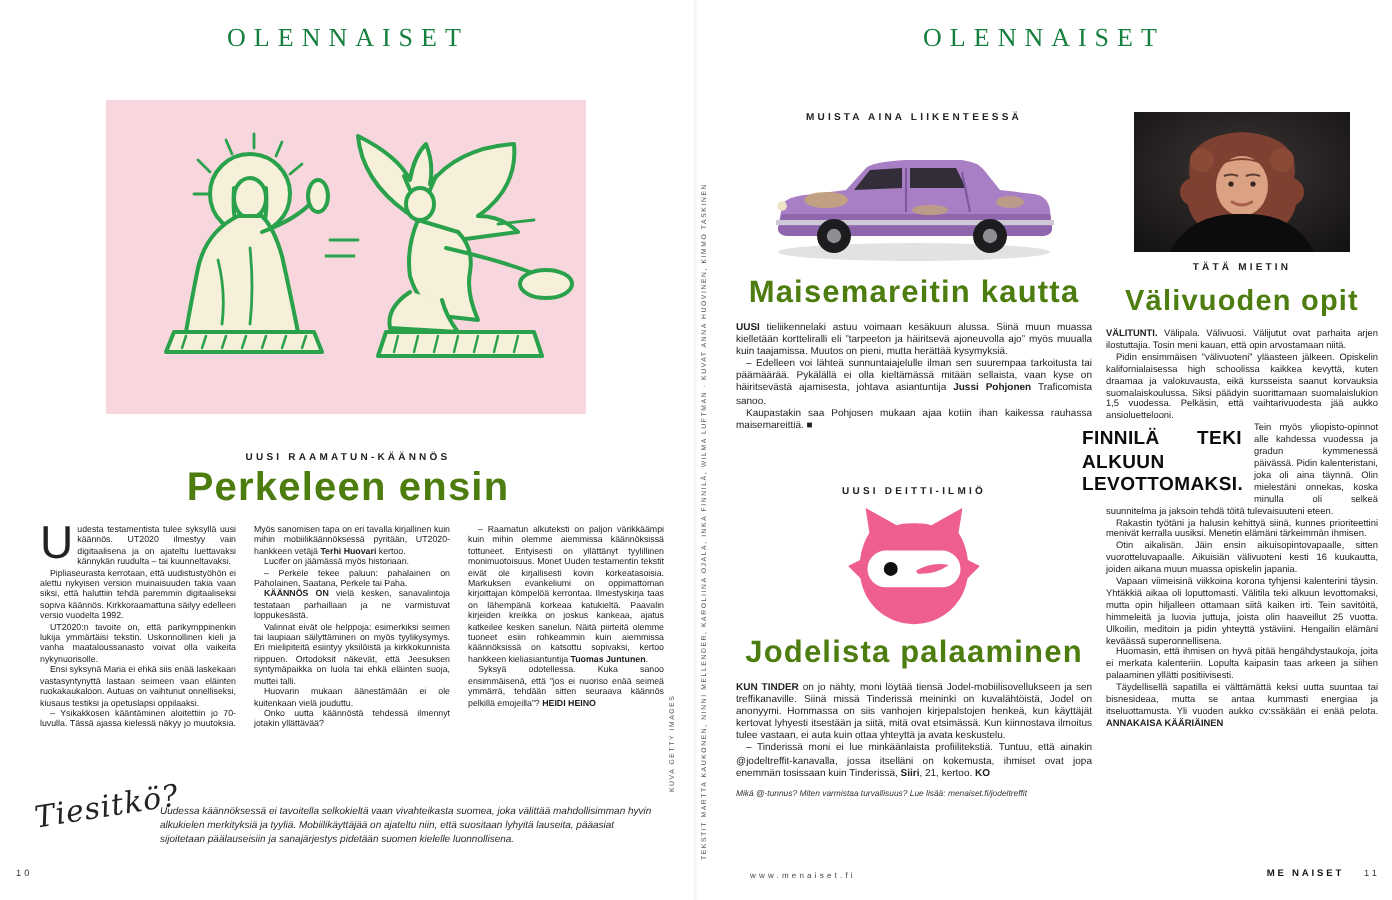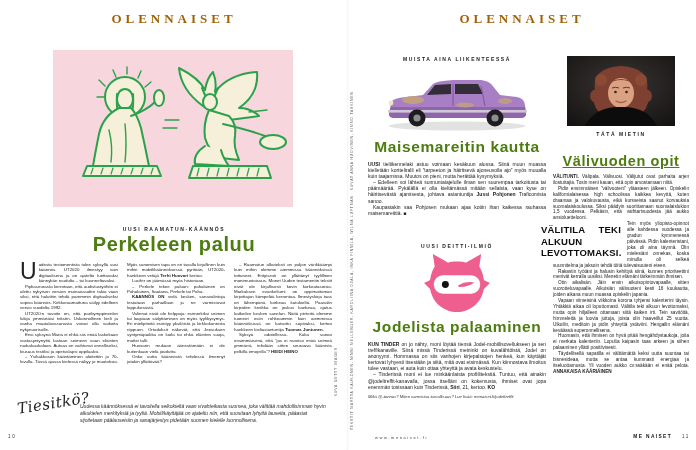--- a/index.html
+++ b/index.html
@@ -1,21 +1,21 @@
 <!DOCTYPE html>
 <html><head>
 <meta charset="utf-8">
 <style>
   html,body{margin:0;padding:0;background:#e8e8e8;}
   #spread{position:relative;width:696px;height:450px;background:#ffffff;overflow:hidden;
           font-family:"Liberation Sans","DejaVu Sans",sans-serif;color:#1b1b1b;}
   .abs{position:absolute;}
   
   .mast{width:348px;text-align:center;top:11px;font-family:"Liberation Serif","DejaVu Serif",serif;
-        font-weight:700;font-size:13px;letter-spacing:4px;color:#a16207;}
+        font-weight:400;font-size:13px;letter-spacing:4px;color:#15803d;}
   
   .kicker{font-size:5px;font-weight:700;letter-spacing:1.6px;text-align:center;color:#222;}
   
   .headline{font-weight:700;text-align:center;color:#4d7c0f;letter-spacing:0.6px;}
   
   .paras p{margin:0;text-indent:5px;}
   .paras p:first-child{text-indent:0;}
   .justify{text-align:justify;text-justify:inter-word;hyphens:none;}
   
   .lp-cols{left:20px;top:262px;width:312px;height:132px;column-count:3;column-gap:9px;
@@ -102,21 +102,21 @@
             <line x1="196" y1="118" x2="194" y2="126"></line>
         <line x1="206" y1="118" x2="204" y2="126"></line>
           </g>
 
         <path d="M112,70 L126,70 M110,78 L124,78 M196,62 L214,60" stroke-width="1.4"></path>
       </g>
     </svg>
   </div>
 
   <div class="abs kicker" style="left:0;top:226px;width:348px;">UUSI RAAMATUN-KÄÄNNÖS</div>
-  <div class="abs headline" style="left:0;top:233px;width:348px;font-size:20px;">Perkeleen paluu</div>
+  <div class="abs headline" style="left:0;top:233px;width:348px;font-size:20px;">Perkeleen ensin</div>
 
   <div class="abs lp-cols justify">
     <span class="dropcap">U</span>
     <span class="paras"><p>udesta testamentista tulee syksyllä uusi käännös. UT2020 ilmestyy vain digitaalisena ja on ajateltu luettavaksi kännykän ruudulta – tai kuunneltavaksi.</p><p>Pipliaseurasta kerrotaan, että uudistustyöhön ei alettu nykyisen version muinaisuuden takia vaan siksi, että haluttiin tehdä paremmin digitaaliseksi sopiva käännös. Kirkkoraamattuna säilyy edelleen versio vuodelta 1992.</p><p>UT2020:n tavoite on, että parikymppinenkin lukija ymmärtäisi tekstin. Uskonnollinen kieli ja vanha maataloussanasto voivat olla vaikeita nykynuorisolle.</p><p>Ensi syksynä Maria ei ehkä siis enää laskekaan vastasyntynyttä lastaan seimeen vaan eläinten ruokakaukaloon. Autuas on vaihtunut onnelliseksi, kiusaus testiksi ja opetuslapsi oppilaaksi.</p><p>– Ysikakkosen kääntäminen aloitettiin jo 70-luvulla. Tässä ajassa kielessä näkyy jo muutoksia. Myös sanomisen tapa on eri tavalla kirjallinen kuin mihin mobiilikäännöksessä pyritään, UT2020-hankkeen vetäjä <b>Terhi Huovari</b> kertoo.</p><p>Lucifer on jäämässä myös historiaan.</p><p>– Perkele tekee paluun: pahalainen on Paholainen, Saatana, Perkele tai Paha.</p><p><b>KÄÄNNÖS ON</b> vielä kesken, sanavalintoja testataan parhaillaan ja ne varmistuvat loppukesästä.</p><p>Valinnat eivät ole helppoja: esimerkiksi seimen tai laupiaan säilyttäminen on myös tyylikysymys. Eri mielipiteitä esiintyy yksilöistä ja kirkkokunnista riippuen. Ortodoksit näkevät, että Jeesuksen syntymäpaikka on luola tai ehkä eläinten suoja, muttei talli.</p><p>Huovarin mukaan äänestämään ei ole kuitenkaan vielä jouduttu.</p><p>Onko uutta käännöstä tehdessä ilmennyt jotakin yllättävää?</p><p>– Raamatun alkuteksti on paljon värikkäämpi kuin mihin olemme aiemmissa käännöksissä tottuneet. Erityisesti on yllättänyt tyylillinen monimuotoisuus. Monet Uuden testamentin tekstit eivät ole kirjallisesti kovin korkeatasoisia. Markuksen evankeliumi on oppimattoman kirjoittajan kömpelöä kerrontaa. Ilmestyskirja taas on lähempänä korkeaa katukieltä. Paavalin kirjeiden kreikka on joskus kankeaa, ajatus katkeilee kesken sanelun. Näitä piirteitä olemme tuoneet esiin rohkeammin kuin aiemmissa käännöksissä on katsottu sopivaksi, kertoo hankkeen kieliasiantuntija <b>Tuomas Juntunen</b>.</p><p>Syksyä odotellessa. Kuka sanoo ensimmäisenä, että ”jos ei nuoriso enää seimeä ymmärrä, tehdään sitten seuraava käännös pelkillä emojeilla”? <b>HEIDI HEINO</b></p></span>
   </div>
 
   <div class="abs script" style="left:16px;top:400px;">Tiesitkö?</div>
   <div class="abs" style="left:80px;top:403px;width:248px;font-size:5px;line-height:7px;font-style:italic;color:#2a2a2a;">Uudessa käännöksessä ei tavoitella selkokieltä vaan vivahteikasta suomea, joka välittää mahdollisimman hyvin alkukielen merkityksiä ja tyyliä. Mobiilikäyttäjää on ajateltu niin, että suositaan lyhyitä lauseita, pääasiat sijoitetaan päälauseisiin ja sanajärjestys pidetään suomen kielelle luonnollisena.</div>
 
   <div class="abs vert" style="left:334px;top:300px;height:96px;">KUVA GETTY IMAGES</div>
@@ -190,27 +190,27 @@
         <circle cx="74" cy="24" r="6" fill="#8a4a36"></circle>
       <ellipse cx="54" cy="37" rx="13" ry="15" fill="#dba183"></ellipse>
       <path d="M40,28 Q54,20 68,28 Q66,24 54,23 Q42,24 40,28 Z" fill="#7e4030"></path>
       <circle cx="48.5" cy="36" r="1.3" fill="#33231c"></circle>
         <circle cx="59.5" cy="36" r="1.3" fill="#33231c"></circle>
       <path d="M45,32 Q48.5,30.5 52,32 M56,32 Q59.5,30.5 63,32" stroke="#5a3a2c" stroke-width="1" fill="none"></path>
       <path d="M49,45 Q54,48 59,45" stroke="#a5604a" stroke-width="1.4" fill="none" stroke-linecap="round"></path>
       <path d="M18,70 Q28,50 54,51 Q80,50 90,70 Z" fill="#0c0c0c"></path>
     </svg>
     <div class="kicker" style="margin-top:5px;">TÄTÄ MIETIN</div>
-    <div class="headline" style="font-size:14.5px;margin-top:16px;text-decoration:underline;">Välivuoden opit</div>
+    <div class="headline" style="font-size:14.5px;margin-top:6px;">Välivuoden opit</div>
     <div class="sec-body justify" style="font-size:4.7px;line-height:5.9px;">
       <div class="paras">
           <p><b>VÄLITUNTI.</b> Välipala. Välivuosi. Välijutut ovat parhaita arjen ilostuttajia. Tosin meni kauan, että opin arvostamaan niitä.</p>
           <p>Pidin ensimmäisen ”välivuoteni” yläasteen jälkeen. Opiskelin kalifornialaisessa high schoolissa kaikkea kevyttä, kuten draamaa ja valokuvausta, eikä kursseista saanut korvauksia suomalaiskoulussa. Siksi päädyin suorittamaan suomalaislukion 1,5 vuodessa. Pelkäsin, että vaihtarivuodesta jää aukko ansioluettelooni.</p>
         </div>
-      <div class="pullquote">VÄLITILA TEKI ALKUUN LEVOTTOMAKSI.</div>
+      <div class="pullquote">FINNILÄ TEKI ALKUUN LEVOTTOMAKSI.</div>
       <div class="paras">
           <p>Tein myös yliopisto-opinnot alle kahdessa vuodessa ja gradun kymmenessä päivässä. Pidin kalenteristani, joka oli aina täynnä. Olin mielestäni onnekas, koska minulla oli selkeä suunnitelma ja jaksoin tehdä töitä tulevaisuuteni eteen.</p>
           <p>Rakastin työtäni ja halusin kehittyä siinä, kunnes prioriteettini menivät kerralla uusiksi. Menetin elämäni tärkeimmän ihmisen.</p>
           <p>Otin aikalisän. Jäin ensin aikuisopintovapaalle, sitten vuorotteluvapaalle. Aikuisiän välivuoteni kesti 16 kuukautta, joiden aikana muun muassa opiskelin japania.</p>
           <p>Vapaan viimeisinä viikkoina korona tyhjensi kalenterini täysin. Yhtäkkiä aikaa oli loputtomasti. Välitila teki alkuun levottomaksi, mutta opin hiljalleen ottamaan siitä kaiken irti. Tein savitöitä, himmeleitä ja luovia juttuja, joista olin haaveillut 25 vuotta. Ulkoilin, meditoin ja pidin yhteyttä ystäviini. Hengailin elämäni keväässä superonnellisena.</p>
           <p>Huomasin, että ihmisen on hyvä pitää hengähdystaukoja, joita ei merkata kalenteriin. Lopulta kaipasin taas arkeen ja siihen palaaminen yllätti positiivisesti.</p>
           <p>Täydellisellä sapatilla ei välttämättä keksi uutta suuntaa tai bisnesideaa, mutta se antaa kummasti energiaa ja itseluottamusta. Yli vuoden aukko cv:ssäkään ei enää pelota. <b>ANNAKAISA KÄÄRIÄINEN</b></p>
         </div>
     </div>
   </div>

